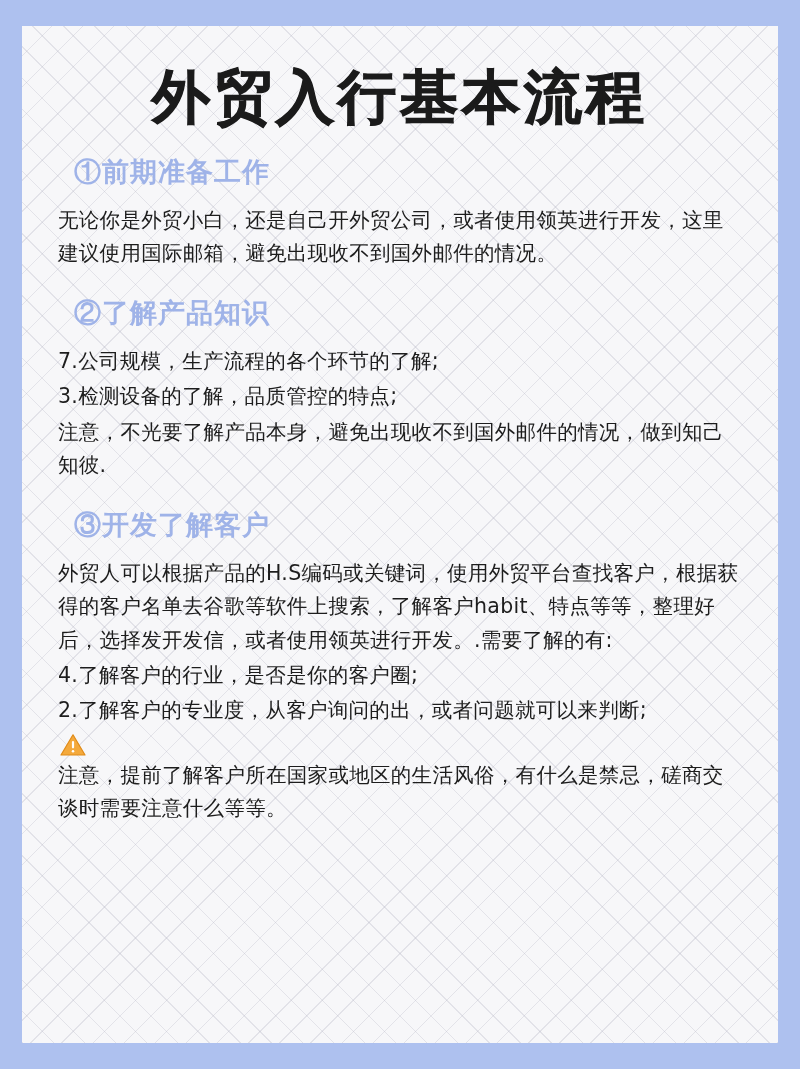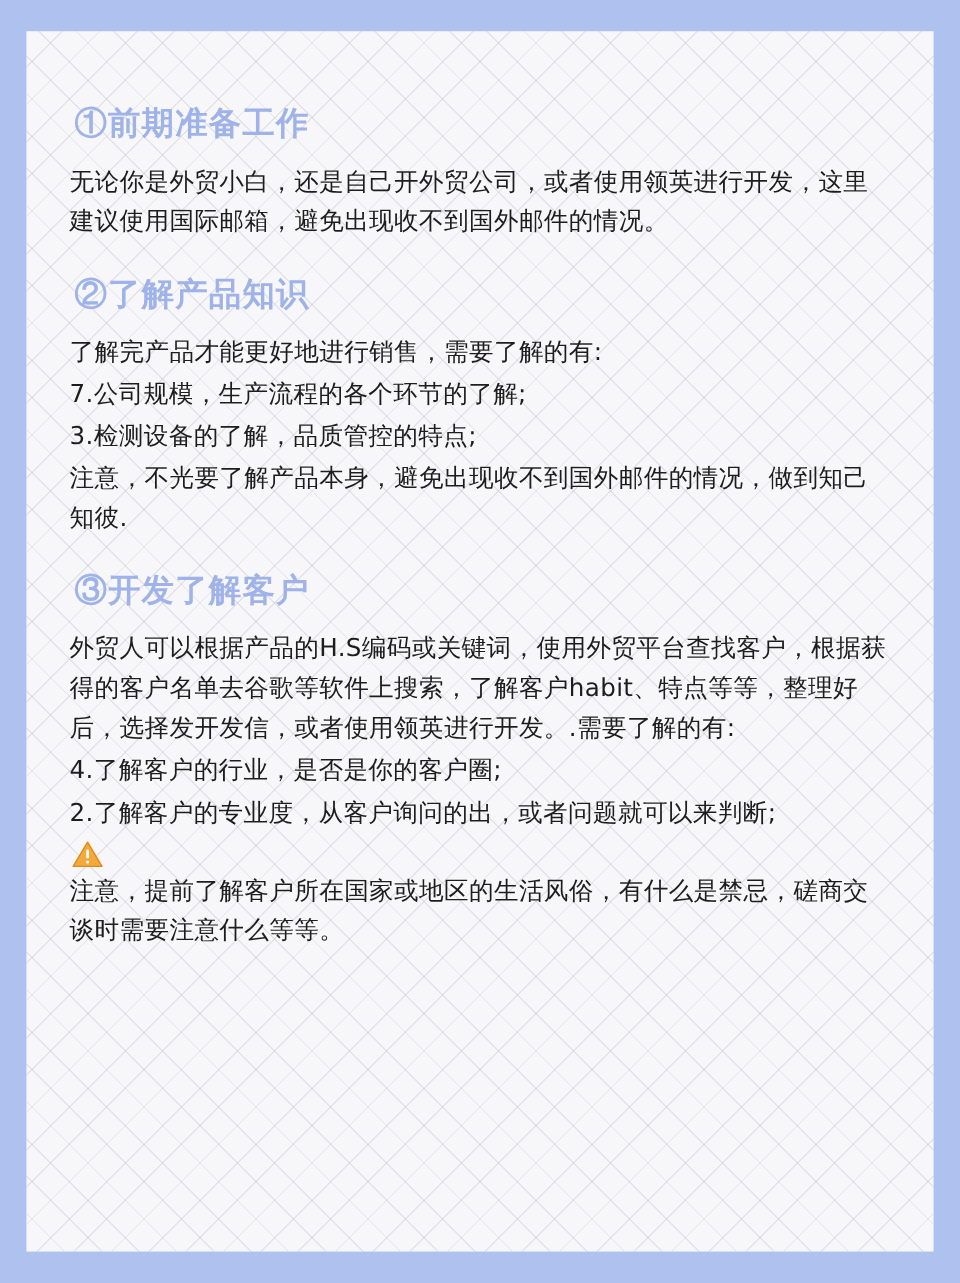--- a/index.html
+++ b/index.html
@@ -43,21 +43,21 @@
     text-align: center;
     margin: 6px 0 14px 0;
     -webkit-text-stroke: 1px #1b1b1b;
   }
   .section-head {
     font-family: Liberation Serif, serif;
     font-weight: bold;
     font-size: 27px;
     line-height: 1.3;
     color: #9fb3e8;
-    margin: 26px 0 14px 4px;
+    margin: 26px 0 14px 16px;
     letter-spacing: 1px;
   }
   .para {
     font-family: "DejaVu Sans", sans-serif;
     font-size: 20.5px;
     line-height: 1.62;
     color: #1d1d1d;
     margin: 0 0 2px 0;
     letter-spacing: 0.3px;
   }
@@ -78,29 +78,29 @@
   }
   .warn-icon svg { display: block; }
   #s1 .para:first-of-type { text-indent: 0; }
 </style>
 </head>
 <body>
 
 <div class="poster">
   <div class="card">
 
+    <h1 class="title">外贸入行基本流程</h1>
 
     <div class="block" id="s1">
       <div class="section-head">①前期准备工作</div>
       <p class="para">无论你是外贸小白，还是自己开外贸公司，或者使用领英进行开发，这里建议使用国际邮箱，避免出现收不到国外邮件的情况。</p>
     </div>
 
     <div class="block" id="s2">
       <div class="section-head">②了解产品知识</div>
-      <p class="para">了解完产品才能更好地进行销售，需要了解的有:</p>
       <p class="para">7.公司规模，生产流程的各个环节的了解;</p>
       <p class="para">3.检测设备的了解，品质管控的特点;</p>
       <p class="para">注意，不光要了解产品本身，避免出现收不到国外邮件的情况，做到知己知彼.</p>
     </div>
 
     <div class="block" id="s3">
       <div class="section-head">③开发了解客户</div>
       <p class="para">外贸人可以根据产品的H.S编码或关键词，使用外贸平台查找客户，根据获得的客户名单去谷歌等软件上搜索，了解客户habit、特点等等，整理好后，选择发开发信，或者使用领英进行开发。.需要了解的有:</p>
       <p class="para">4.了解客户的行业，是否是你的客户圈;</p>
       <p class="para">2.了解客户的专业度，从客户询问的出，或者问题就可以来判断;</p>

